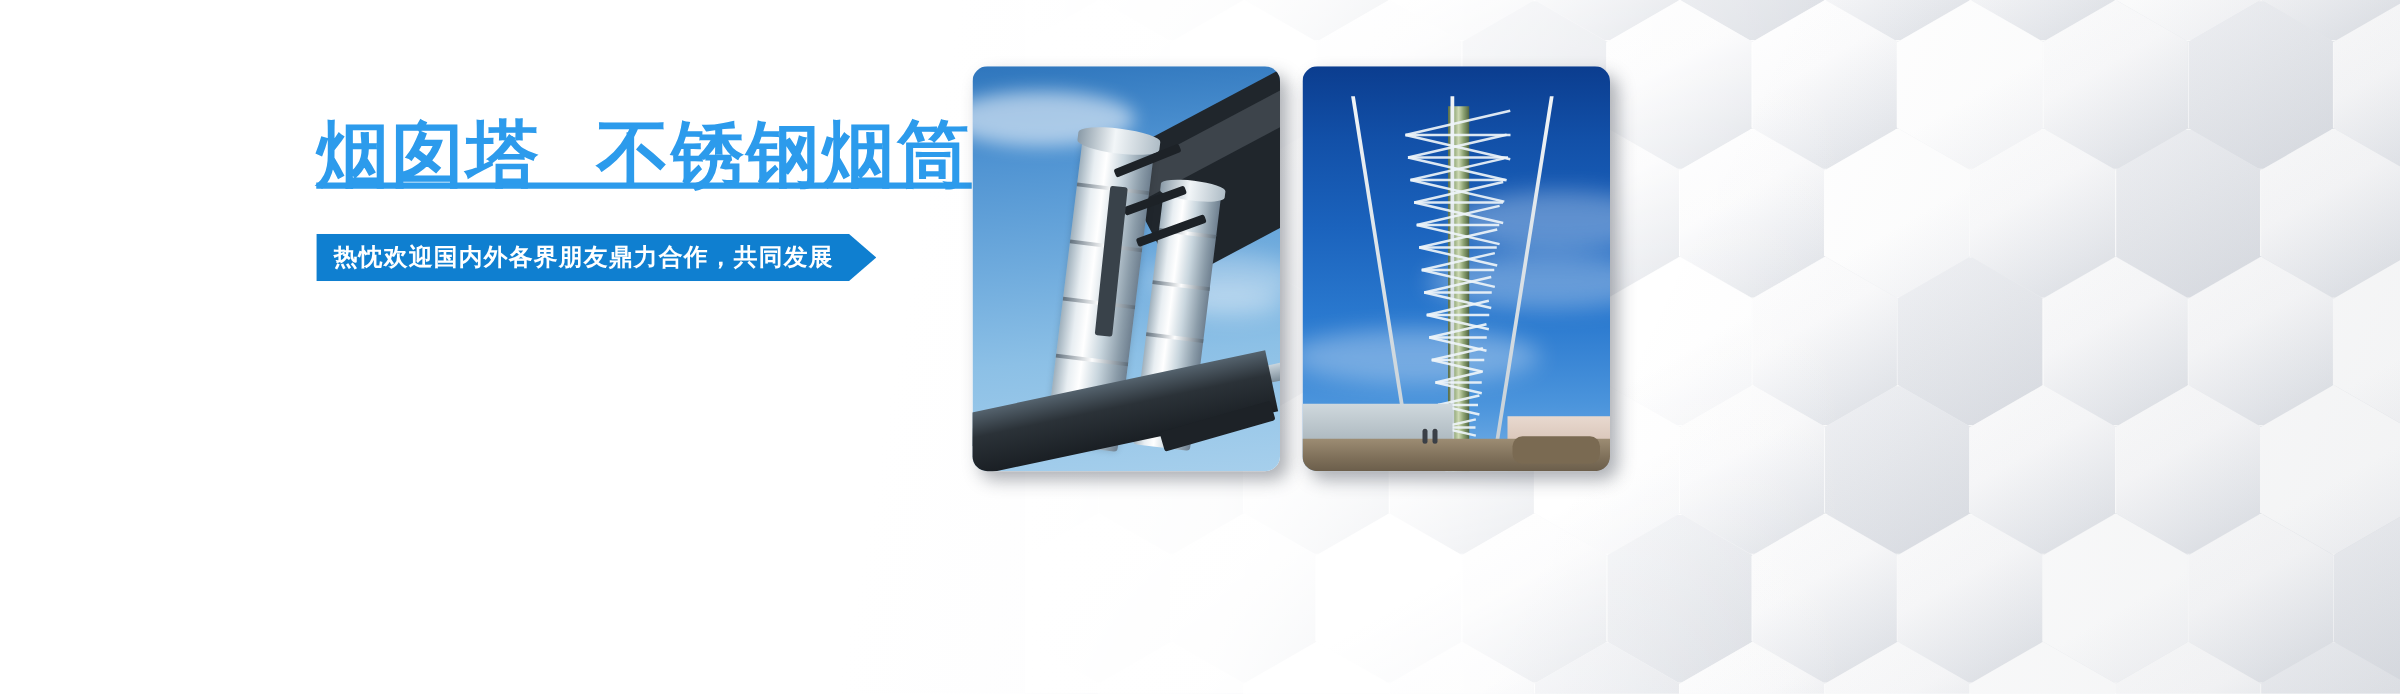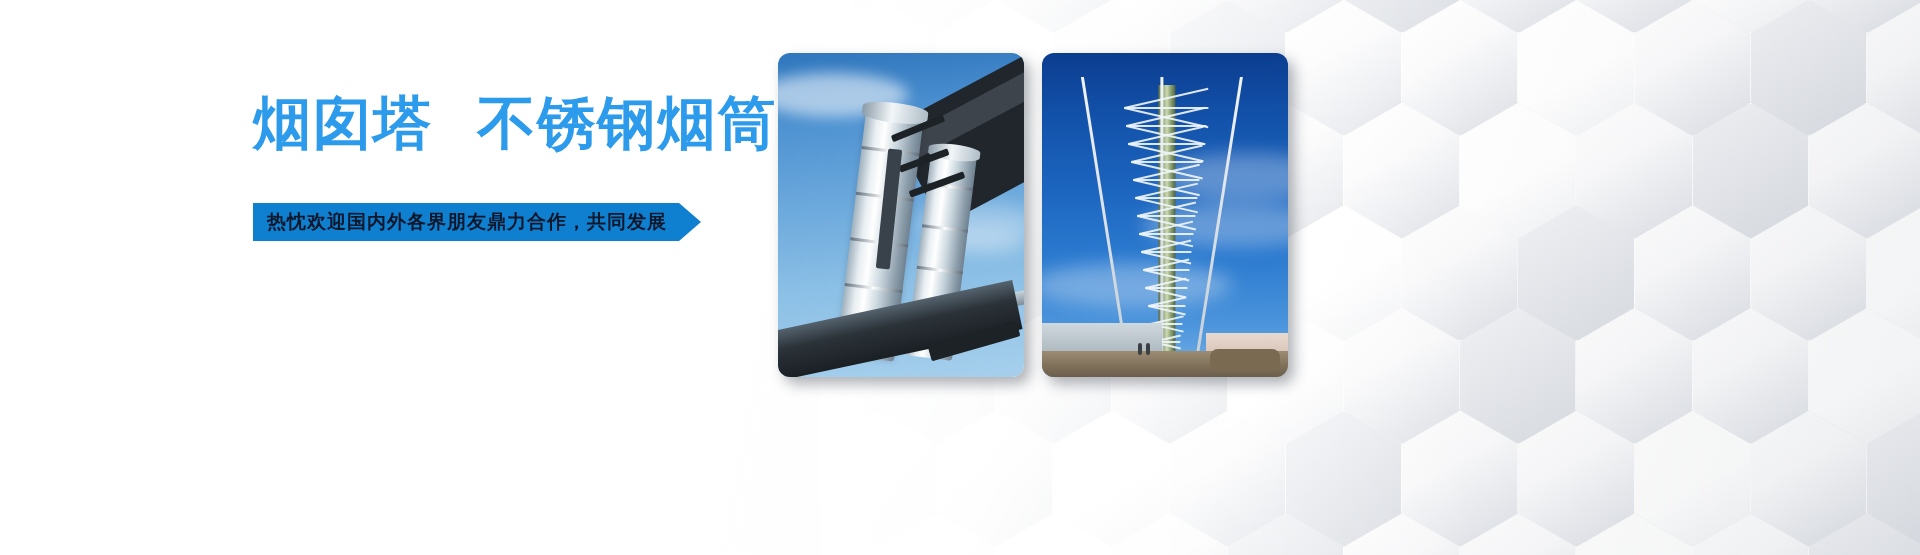--- a/index.html
+++ b/index.html
@@ -45,40 +45,40 @@
   .title{
     position:absolute;left:253px;top:92px;
     font-family:"DejaVu Serif","Liberation Serif",serif;
     font-weight:bold;
     font-size:58px;
     line-height:1.1;
     letter-spacing:2px;
     color:#2c9bec;
     white-space:pre;
     text-shadow:0 1px 0 rgba(255,255,255,0.6);
+    text-decoration:underline;
   }
 
   
   .ribbon-wrap{
     position:absolute;left:253px;top:187px;
     height:38px;
   }
   .ribbon{
     position:relative;
     height:38px;
     display:inline-flex;align-items:center;
     padding:0 34px 0 14px;
     background:#0f7fd0;
-    color:#0f172a;
+    color:#ffffff;
     font-size:19px;
     font-weight:bold;
     letter-spacing:1px;
     white-space:nowrap;
     clip-path:polygon(0 0,calc(100% - 22px) 0,100% 50%,calc(100% - 22px) 100%,0 100%);
-    margin-top:16px;
   }
 
   
   .badges{
     position:absolute;left:253px;top:253px;
     display:flex;gap:14px;
   }
   .badge{
     width:71px;height:64px;
     background:#3aa7ea;

